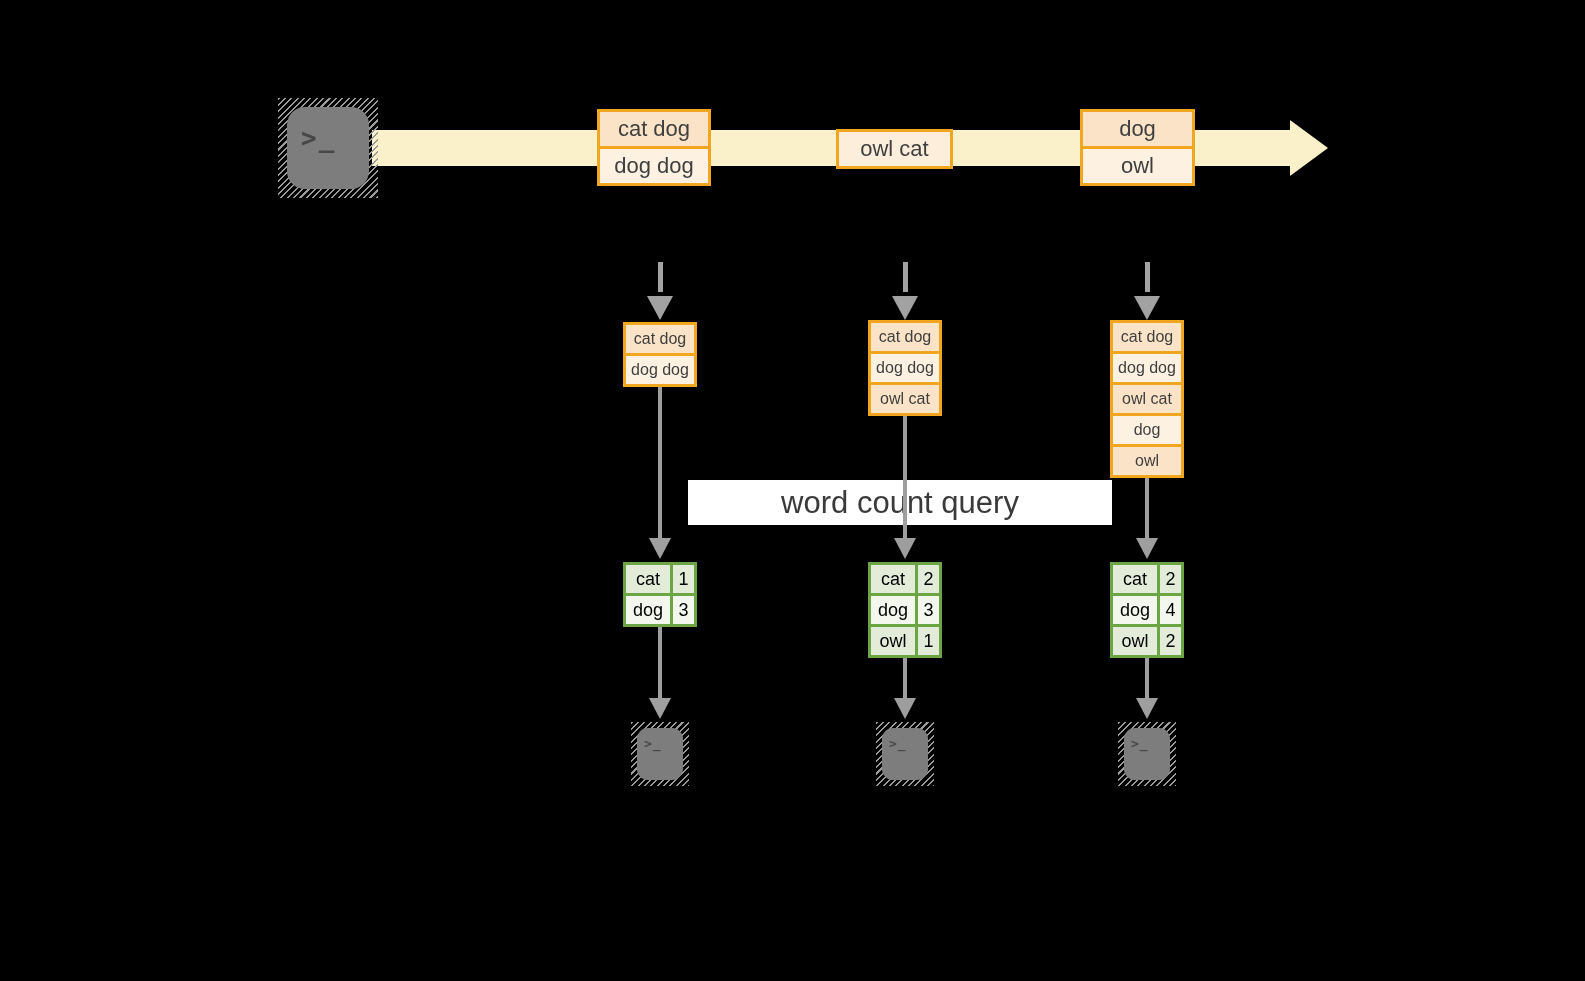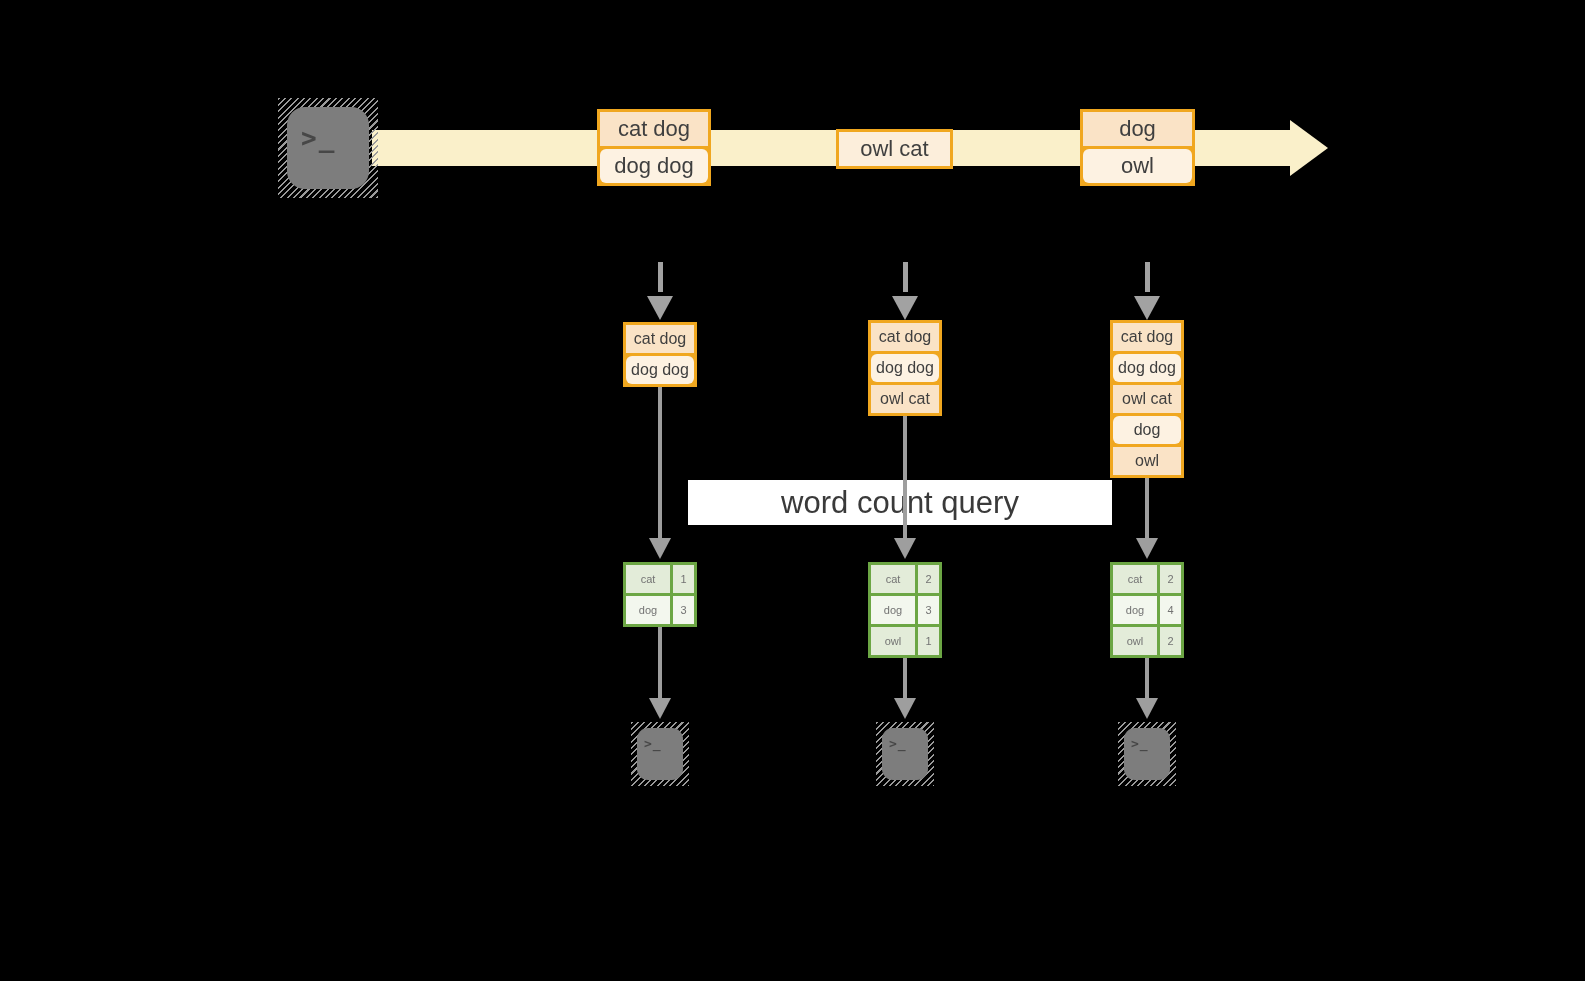--- a/index.html
+++ b/index.html
@@ -15,21 +15,21 @@
     border-left:38px solid #faf0ca;
   }
   .msgbox{
     position:absolute;z-index:2;border:3px solid #f0a71f;background:#f0a71f;
     display:flex;flex-direction:column;gap:3px;box-sizing:border-box;
   }
   .msgbox .row{
     height:34px;line-height:34px;text-align:center;font-size:22px;color:#3f3f3f;
   }
   .peach{background:#fae3c6;}
-  .cream{background:#fdf2e2;border-radius:6px;}
+  .cream{background:#fdf2e2;}
   .cream2{background:#fceedb;}
   
   .term{
     position:absolute;z-index:2;box-sizing:border-box;
     background:repeating-linear-gradient(135deg,#9a9a9a 0 1.5px,rgba(0,0,0,0) 1.5px 4.5px);
   }
   .term-body{
     position:absolute;background:#7d7d7d;display:block;
   }
   .term-glyph{
@@ -63,21 +63,21 @@
   .banner{
     position:absolute;z-index:1;background:#ffffff;display:flex;
     align-items:center;justify-content:center;
   }
   .banner span{font-size:31px;color:#3a3a3a;white-space:nowrap;}
   
   .ctable{
     position:absolute;z-index:3;border:3px solid #6ca644;background:#6ca644;
     display:grid;grid-template-columns:44px 21px;gap:3px;box-sizing:border-box;width:74px;
   }
-  .ctable .cell{height:28px;line-height:28px;text-align:center;font-size:11px;color:#737373;}
+  .ctable .cell{height:28px;line-height:28px;text-align:center;font-size:18px;color:#000000;}
   .g-dark{background:#e3ecd9;}
   .g-light{background:#f3f7ee;}
 </style>
 </head>
 <body>
 
 <div class="canvas">
 
   <div class="band" style="left:372px;top:130px;width:918px;height:36px;"></div>
   <div class="band-head" style="left:1290px;top:120px;"></div>

